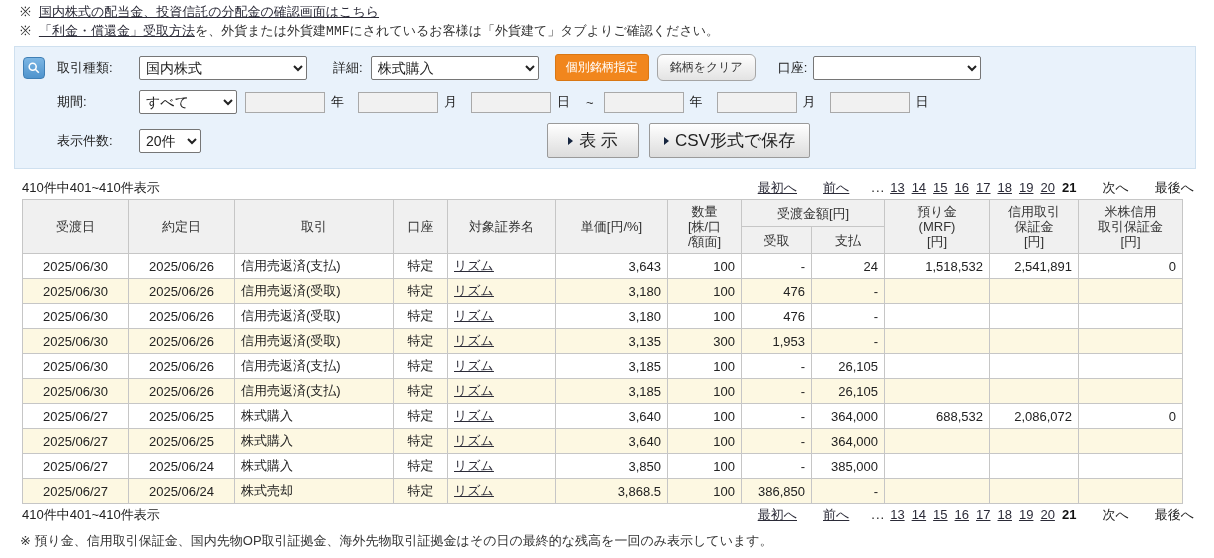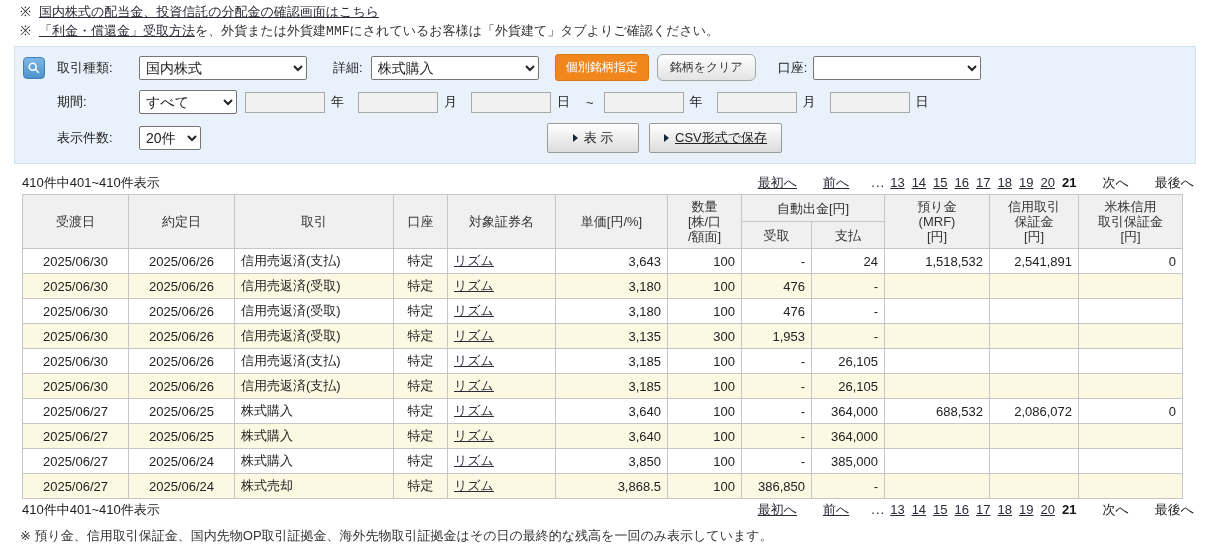--- a/index.html
+++ b/index.html
@@ -52,25 +52,25 @@
   }
   .lbl-acct { margin-left: 22px; margin-right: 6px; }
   .date-input {
     width: 80px; height: 21px; border: 1px solid #a9a9a9; background: #f1f1f1;
     margin-right: 6px;
   }
   .unit { color:#222; margin-right: 14px; }
   .tilde { margin: 0 10px 0 2px; }
   .btn-action {
     background: linear-gradient(#ffffff, #dcdcdc); border: 1px solid #9a9a9a;
-    border-radius: 2px; color: #222; font-size: 13px; padding: 5px 14px;
+    border-radius: 2px; color: #222; font-size: 17px; padding: 5px 14px;
     cursor: pointer; font-family: inherit; display: inline-flex; align-items: center;
   }
   .btn-show { margin-left: 346px; width: 92px; justify-content: center; }
-  .btn-csv { margin-left: 10px; text-decoration: underline; }
+  .btn-csv { margin-left: 10px; }
   .tri { display:inline-block; width:0; height:0; border-left:5px solid #16253f;
          border-top:4px solid transparent; border-bottom:4px solid transparent; margin-right:6px; }
 
   
   .result-bar { display:flex; justify-content: space-between; align-items:flex-end;
                 width: 1172px; margin: 10px 0 2px 8px; }
   .count-text { color:#222; }
   .pager { white-space: nowrap; color:#222; }
   .pg { margin-left: 7px; }
   .pg.far { margin-left: 26px; }
@@ -196,21 +196,21 @@
       <tr>
         <th rowspan="2">受渡日</th>
         <th rowspan="2">約定日</th>
         <th rowspan="2">取引</th>
         <th rowspan="2">口座</th>
         <th rowspan="2">対象証券名</th>
         <th rowspan="2">単価[円/%]</th>
         <th rowspan="2">数量
 [株/口
 /額面]</th>
-        <th colspan="2">自動出金[円]</th>
+        <th colspan="2">受渡金額[円]</th>
         <th rowspan="2">預り金
 (MRF)
 [円]</th>
         <th rowspan="2">信用取引
 保証金
 [円]</th>
         <th rowspan="2">米株信用
 取引保証金
 [円]</th>
       </tr>

